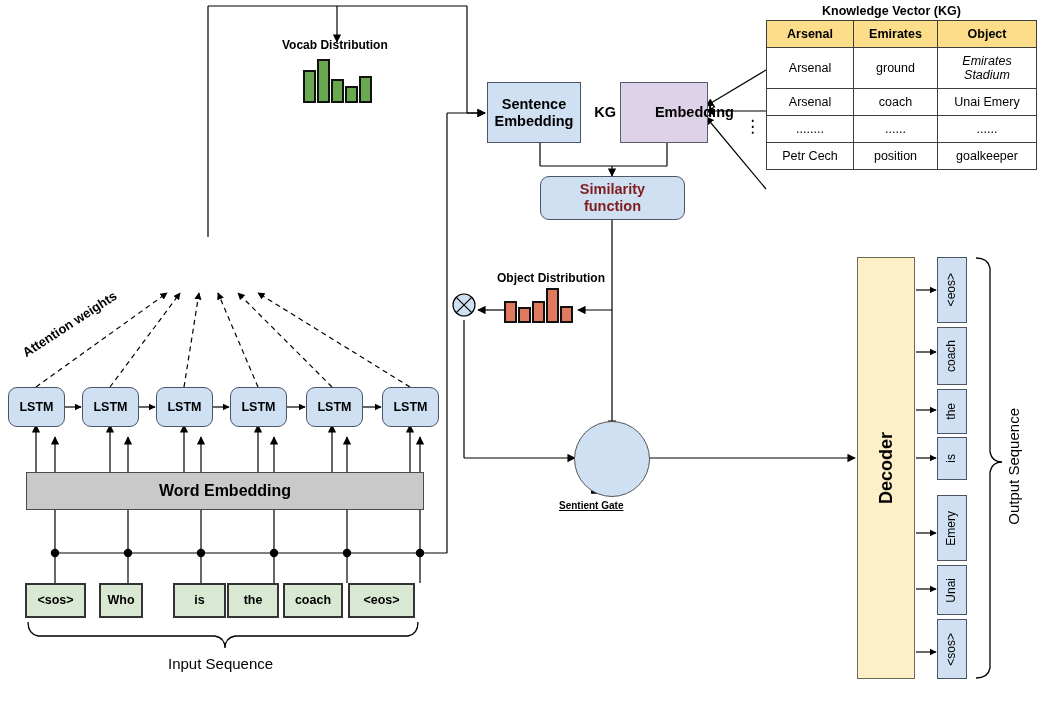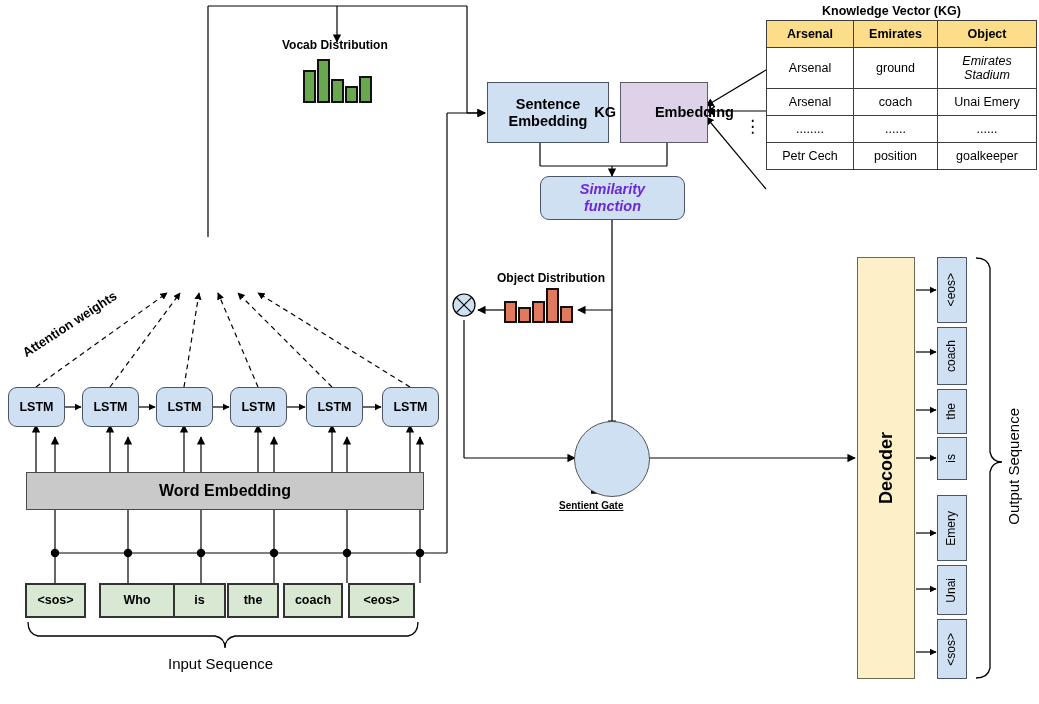--- a/index.html
+++ b/index.html
@@ -11,21 +11,21 @@
   .node{position:absolute;box-sizing:border-box;display:flex;align-items:center;
         justify-content:center;text-align:center;line-height:1.15;}
 
   .lstm{background:#cfe0f3;border:1px solid #4a5568;border-radius:9px;
         font-weight:bold;font-size:12.5px;color:#000;}
   .tok{background:#d9e8d2;border:2px solid #333;font-weight:bold;font-size:12.5px;color:#000;}
   .ctxvec{background:#fbdfc0;border:1px solid #3d3d3d;font-weight:bold;font-size:15px;color:#000;}
   .wordemb{background:#c9c9c9;border:1px solid #4a4a4a;font-weight:bold;font-size:16px;color:#000;}
   .sentemb{background:#cfe0f3;border:1px solid #4a5568;font-weight:bold;font-size:14.5px;color:#000;}
   .kgemb{background:#ddd2e8;border:1px solid #5b5b6b;font-weight:bold;font-size:14.5px;color:#000;}
-  .simfn{background:#cfe0f3;border:1px solid #4a5568;border-radius:9px;font-weight:bold;font-size:14.5px;color:#6d28d9;font-style:italic;}
+  .simfn{background:#cfe0f3;border:1px solid #4a5568;border-radius:9px;font-weight:bold;font-size:14.5px;color:#7f1d1d;}
   .decoder{background:#fdefc8;border:1px solid #6b6b55;}
   .outtok{background:#cfe0f3;border:1.5px solid #4a5568;font-weight:normal;font-size:12px;color:#000;}
 
   .vrot{writing-mode:vertical-rl;transform:rotate(180deg);white-space:nowrap;}
   .lbl{position:absolute;font-weight:bold;font-size:12px;color:#000;white-space:nowrap;}
   .lbl-plain{position:absolute;font-weight:normal;font-size:15px;color:#000;white-space:nowrap;}
   .attn-lbl{position:absolute;font-weight:bold;font-size:13px;color:#000;white-space:nowrap;
             transform-origin:left bottom;}
 
   .kg-title{position:absolute;font-weight:bold;font-size:12.5px;color:#000;white-space:nowrap;}
@@ -178,39 +178,39 @@
     <span>LSTM</span>
     </div>
 
   <div class="node wordemb" style="left:26px;top:472px;width:398px;height:38px;">
     <span>Word Embedding</span>
   </div>
 
   <div class="node tok" style="left:25px;top:583px;width:61px;height:35px;">
     <span>&lt;sos&gt;</span>
     </div>
-  <div class="node tok" style="left:99px;top:583px;width:76px;height:35px;">
+  <div class="node tok" style="left:99px;top:583px;width:44px;height:35px;">
     <span>Who</span>
     </div>
   <div class="node tok" style="left:173px;top:583px;width:53px;height:35px;">
     <span>is</span>
     </div>
   <div class="node tok" style="left:227px;top:583px;width:52px;height:35px;">
     <span>the</span>
     </div>
   <div class="node tok" style="left:283px;top:583px;width:60px;height:35px;">
     <span>coach</span>
     </div>
   <div class="node tok" style="left:348px;top:583px;width:67px;height:35px;">
     <span>&lt;eos&gt;</span>
     </div>
 
   <div class="lbl-plain" style="left:168px;top:655px;">Input Sequence</div>
 
-  <div class="node sentemb" style="left:487px;top:82px;width:122px;height:61px;flex-direction:column;">
+  <div class="node sentemb" style="left:487px;top:82px;width:94px;height:61px;flex-direction:column;">
     <span>Sentence</span>
     <span>Embedding</span>
   </div>
   <div class="node kgemb" style="left:620px;top:82px;width:88px;height:61px;flex-direction:row;gap:39px;">
     <span>KG</span>
     <span>Embedding</span>
   </div>
 
   <div class="node simfn" style="left:540px;top:176px;width:145px;height:44px;flex-direction:column;">
     <span>Similarity</span>

